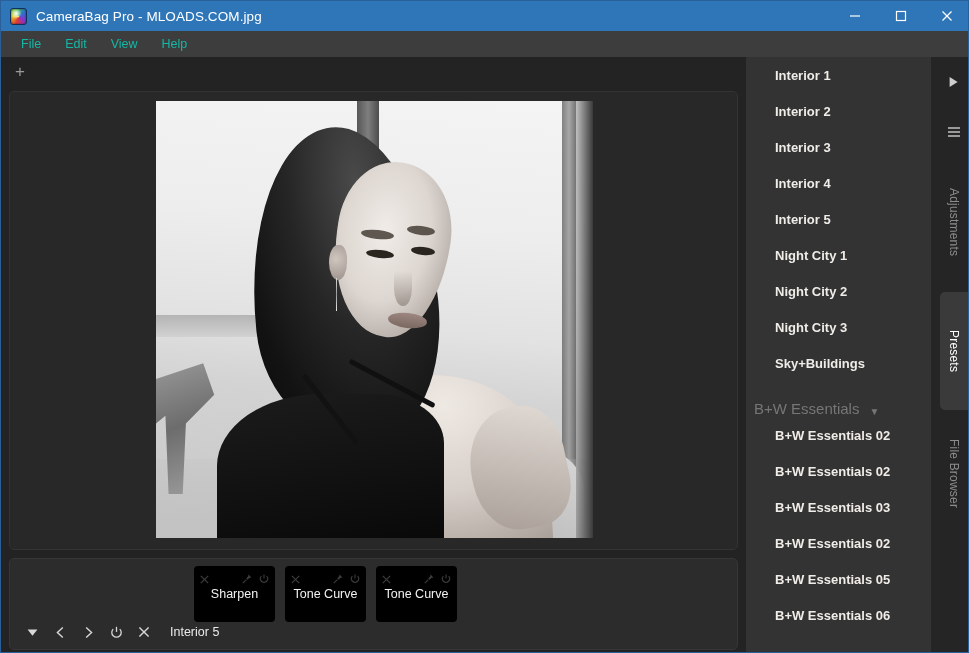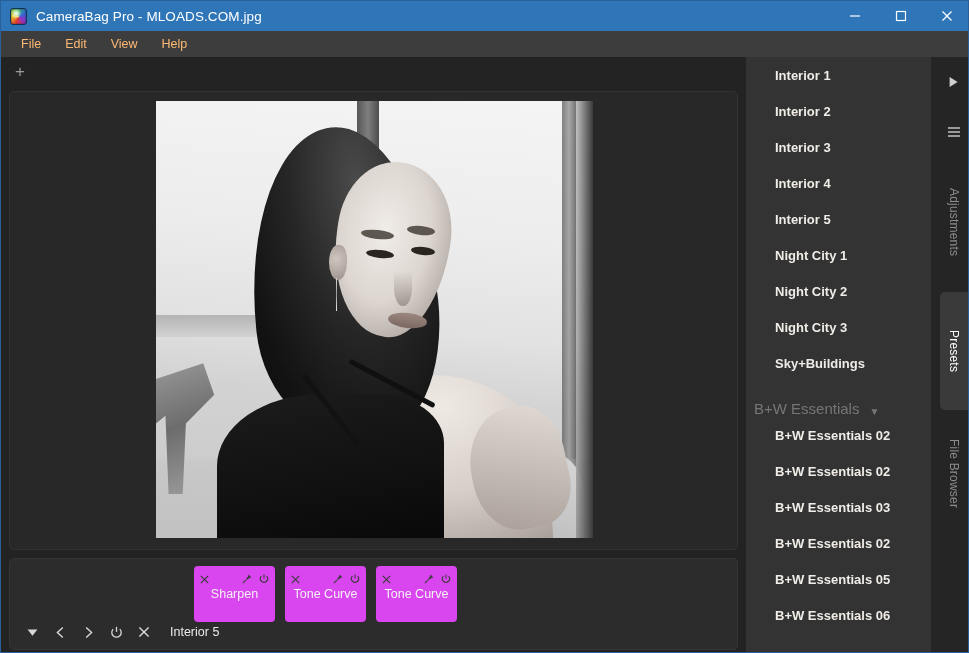--- a/index.html
+++ b/index.html
@@ -44,21 +44,21 @@
   }
   .winbtn svg { display: block; }
 
   
   .menubar {
     position: absolute; left: 0; top: 30px; width: 969px; height: 26px;
     background: #3d3d3d;
     display: flex; align-items: center; padding-left: 8px;
   }
   .menuitem {
-    color: #fdba74; font-size: 12.5px; padding: 4px 12px;
+    color: #14b8a6; font-size: 12.5px; padding: 4px 12px;
     white-space: nowrap;
   }
 
   
   .workarea {
     position: absolute; left: 0; top: 56px; width: 745px; height: 597px;
     background: #232323;
   }
   .tabstrip {
     position: absolute; left: 0; top: 0; width: 745px; height: 34px;
@@ -203,21 +203,21 @@
     background: #2c2c2c;
     border: 1px solid #363636;
     border-radius: 5px;
   }
   .tiles {
     position: absolute; left: 184px; top: 7px;
     display: flex; gap: 10px;
   }
   .tile {
     width: 81px; height: 56px;
-    background: #d946ef;
+    background: #000000;
     border-radius: 4px;
     position: relative;
   }
   .tile-x {
     position: absolute; left: 6px; top: 4px; color: #3c3c3c;
   }
   .tile-pin { position: absolute; right: 23px; top: 4px; color: #3c3c3c; }
   .tile-pow { position: absolute; right: 6px; top: 4px; color: #3c3c3c; }
   .tile-label {
     position: absolute; left: 0; right: 0; top: 21px;

